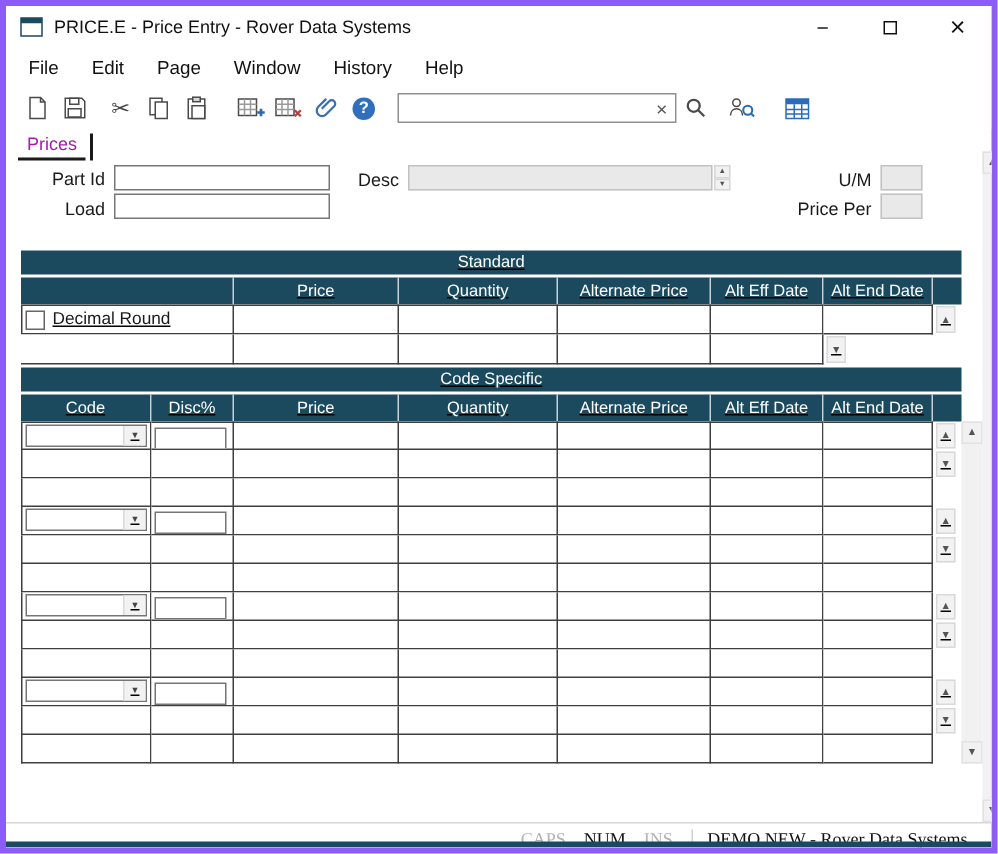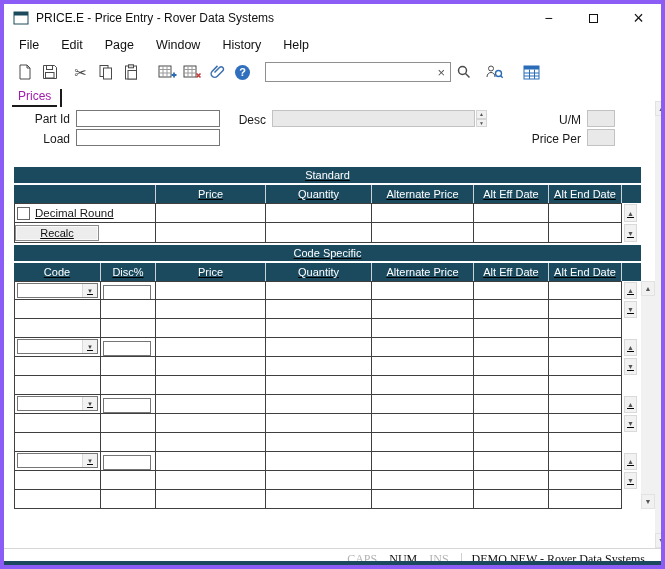--- a/index.html
+++ b/index.html
@@ -259,23 +259,20 @@
       <div class="bcell"></div>
       <div class="bcell"></div>
       <div class="bcell"></div>
       <div class="bcell"></div>
       <div class="bcell"></div>
       <div class="fcell">
         <div class="mini-btn">▲</div>
       </div>
     </div>
     <div class="grid-std body-row">
-      <div class="bcell col-first btn-cell">
-        <button class="recalc">Recalc</button>
-      </div>
       <div class="bcell"></div>
       <div class="bcell"></div>
       <div class="bcell"></div>
       <div class="bcell"></div>
       <div class="bcell"></div>
       <div class="fcell">
         <div class="mini-btn">▼</div>
       </div>
     </div>
   </div>

